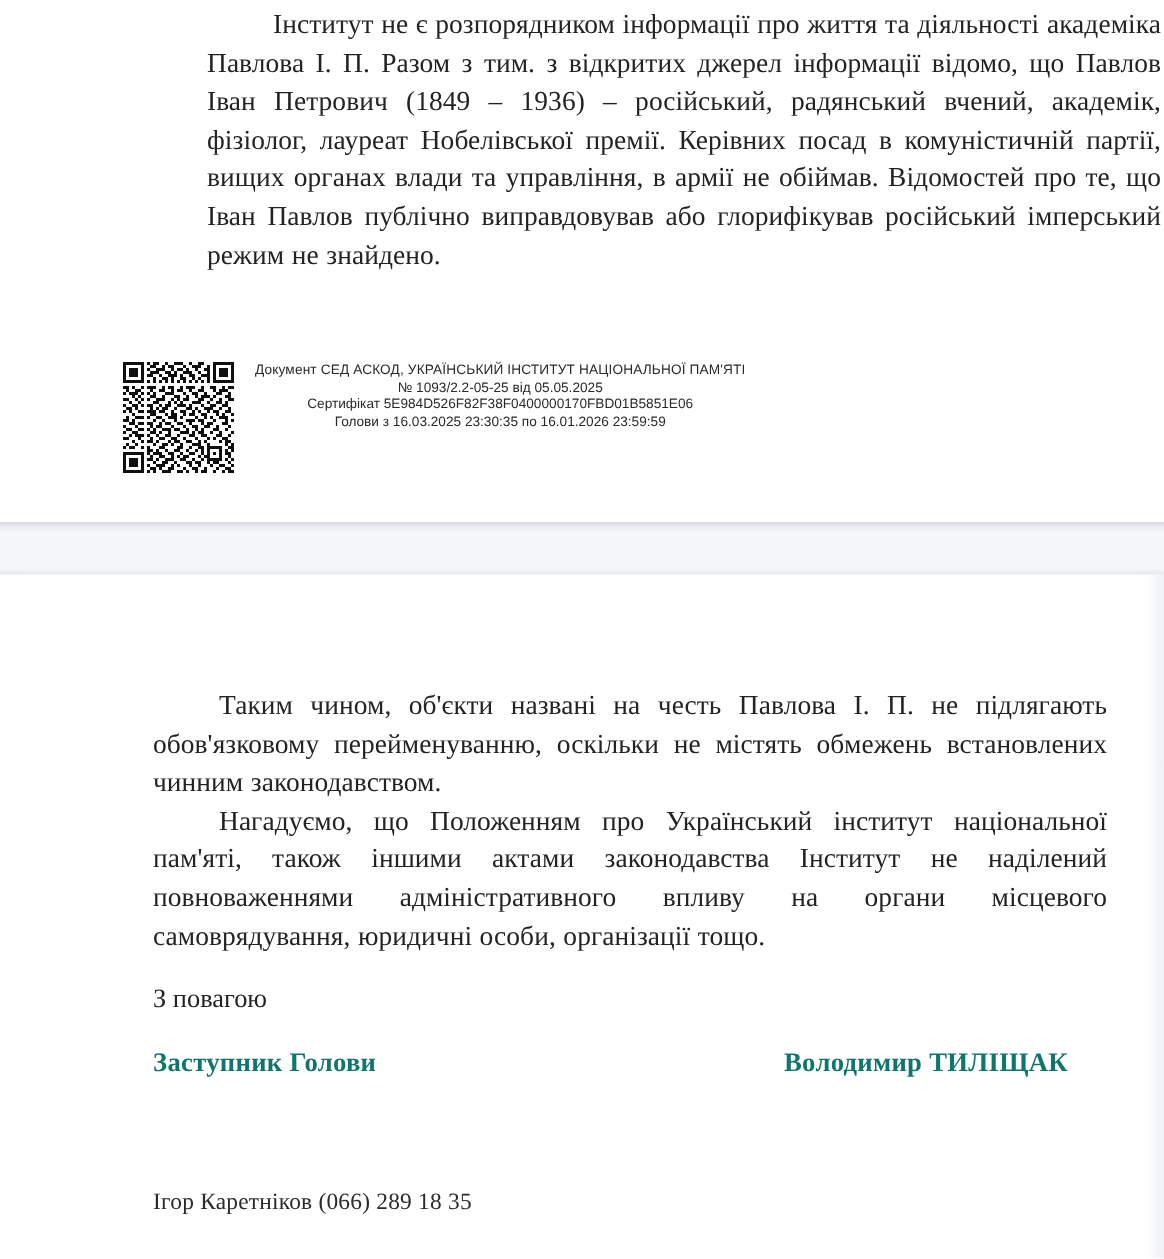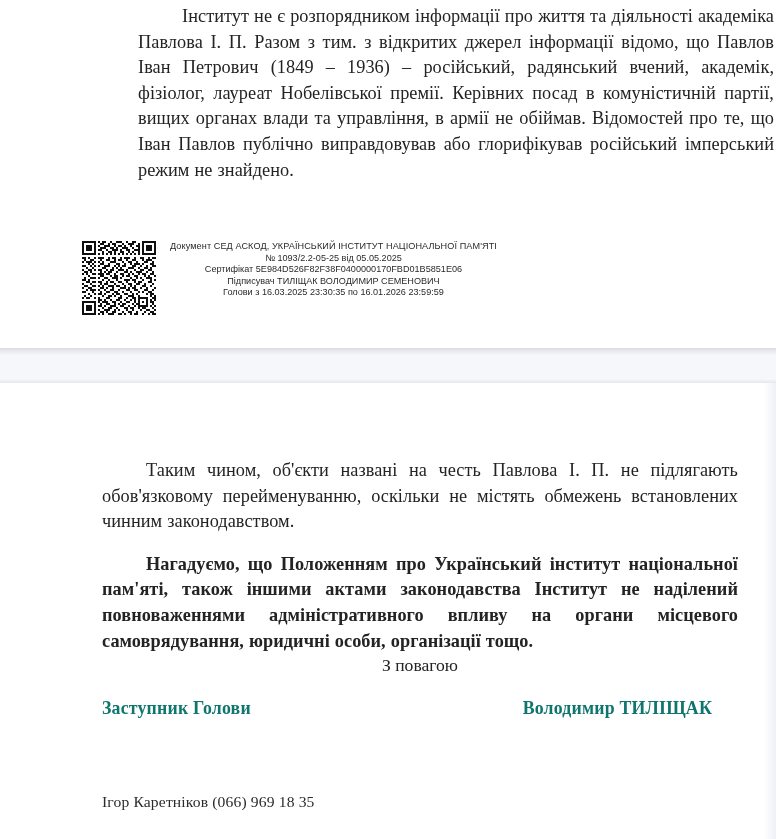--- a/index.html
+++ b/index.html
@@ -86,22 +86,21 @@
     margin: 0;
     font-size: 18.3px;
     line-height: 25.6px;
     text-align: justify;
     text-indent: 44px;
     letter-spacing: 0.05px;
     word-spacing: 0.4px;
     color: #232323;
   }
   p.para + p.para {
-    margin-top: 17px;
-    font-weight: bold;
+    margin-top: 0;
   }
 
   
   .stamp {
     position: absolute;
     left: 46px;
     top: 239px;
     display: flex;
     align-items: flex-start;
     text-align: center;
@@ -556,43 +555,42 @@
             <rect x="30" y="36" width="1" height="1"></rect>
             <rect x="33" y="36" width="1" height="1"></rect>
             <rect x="35" y="36" width="2" height="1"></rect>
         </g>
       </svg>
 
       <div class="stamp-lines">
         <span class="line header">Документ СЕД АСКОД, УКРАЇНСЬКИЙ ІНСТИТУТ НАЦІОНАЛЬНОЇ ПАМ'ЯТІ</span>
         <span class="line">№ 1093/2.2-05-25 від 05.05.2025</span>
         <span class="line"><span class="label">Сертифікат</span>&nbsp;<span class="uline">5E984D526F82F38F0400000170FBD01B5851E06</span></span>
-        <span class="line"><span class="label">Підписувач</span>&nbsp;<span class="uline">ТИЛІЩАК ВОЛОДИМИР СЕМЕНОВИЧ</span></span>
         <span class="line"><span class="label">Голови з</span>&nbsp;<span class="uline">16.03.2025 23:30:35</span>&nbsp;<span class="label">по</span>&nbsp;<span class="uline">16.01.2026 23:59:59</span></span>
       </div>
     </div>
   </div>
 
   <div class="page-gap">
     <div class="gap-shadow-top"></div>
     <div class="gap-shadow-bottom"></div>
   </div>
 
   <div class="page page-two">
 
     <div class="sheet-edge-right"></div>
 
     <div class="textblock" style="top:75px;">
       <p class="para">Таким чином, об'єкти названі на честь Павлова І. П. не підлягають обов'язковому перейменуванню, оскільки не містять обмежень встановлених чинним законодавством.</p>
       <p class="para">Нагадуємо, що Положенням про Український інститут національної пам'яті, також іншими актами законодавства Інститут не наділений повноваженнями адміністративного впливу на органи місцевого самоврядування, юридичні особи, організації тощо.</p>
     </div>
 
-    <div class="closing" style="top:270px;text-align:center;">З повагою</div>
+    <div class="closing" style="top:270px;">З повагою</div>
 
     <div class="sign-row" style="top:315px;">
       <span class="sign-left">Заступник Голови</span>
       <span class="sign-right">Володимир ТИЛІЩАК</span>
     </div>
 
-    <div class="footer-contact" style="top:409px;">Ігор Каретніков  (066) 969 18 35</div>
+    <div class="footer-contact" style="top:409px;">Ігор Каретніков  (066) 289 18 35</div>
   </div>
 
 </div>
 
 </body></html>

